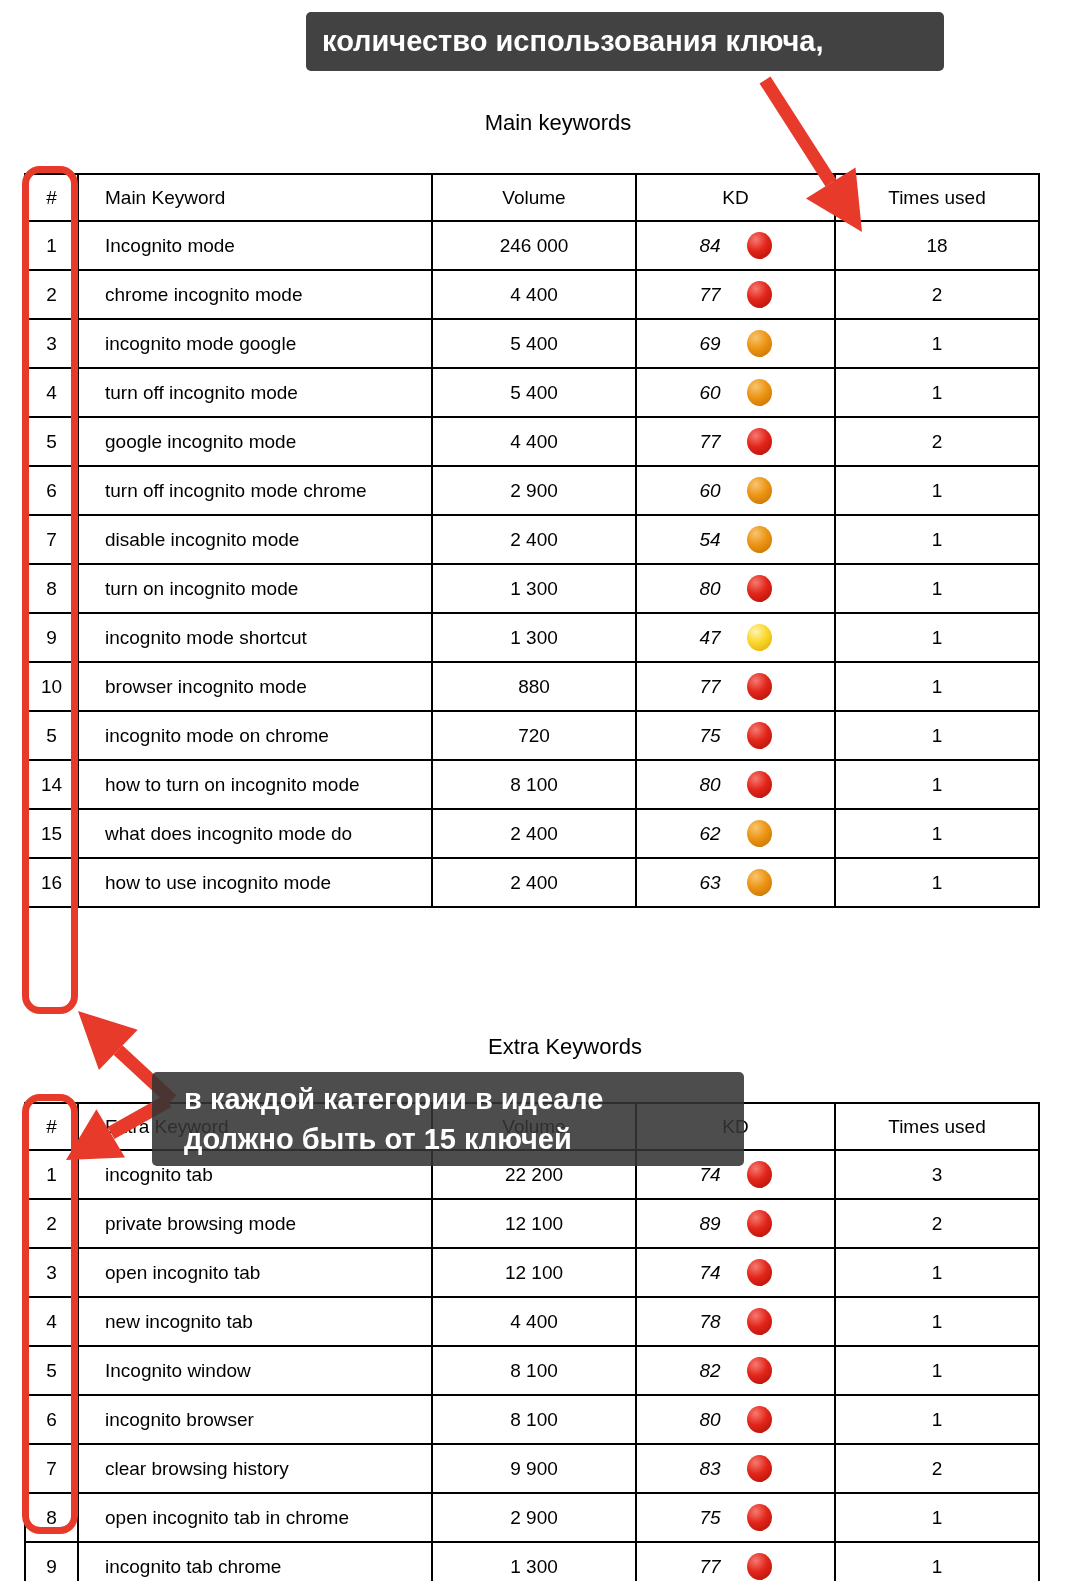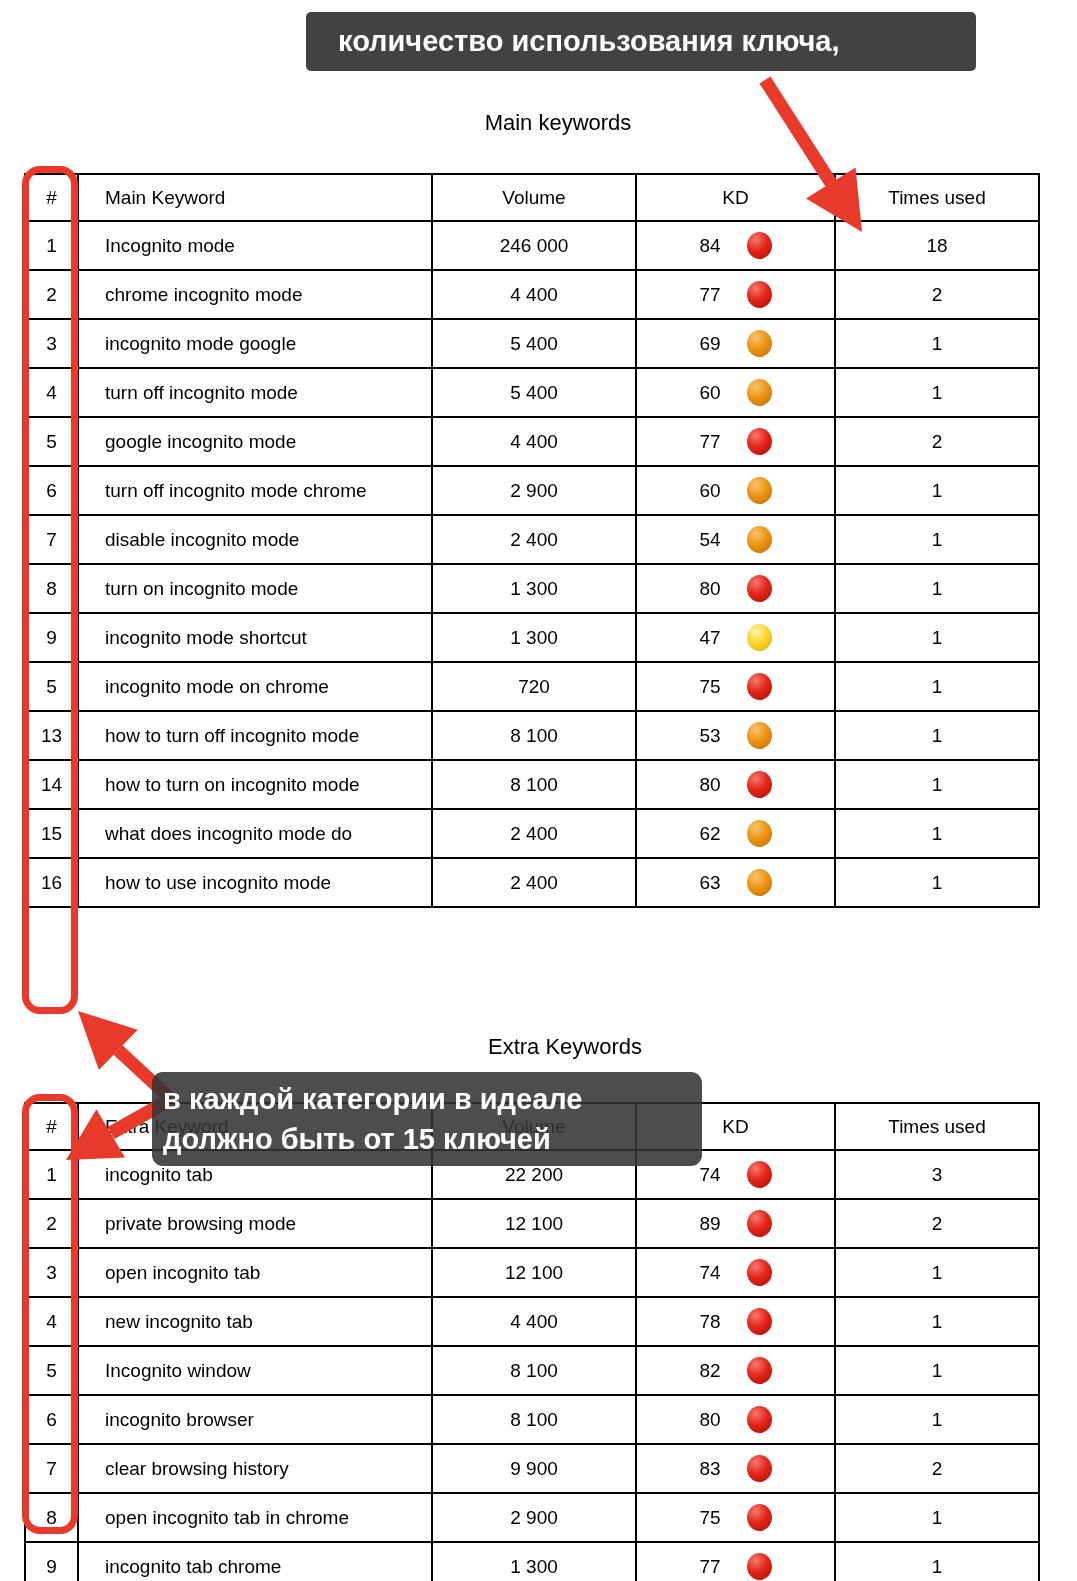--- a/index.html
+++ b/index.html
@@ -16,38 +16,38 @@
   #table-main{left:24px;top:173px;}
   #table-extra{left:24px;top:1102px;}
   table.kw td,table.kw th{border:2px solid #000;font-weight:400;font-size:19px;overflow:hidden;}
   table.kw thead tr{height:47px;}
   table.kw tbody tr{height:49px;}
   col.c1{width:53px;}col.c2{width:354px;}col.c3{width:204px;}col.c4{width:199px;}col.c5{width:204px;}
   .c-num{text-align:center;}
   .c-kw{text-align:left;padding-left:26px;}
   .c-vol,.c-times{text-align:center;}
   .c-kd{text-align:center;margin-left:15px;}
-  .kd-wrap{display:inline-flex;align-items:center;gap:26px;vertical-align:middle;}
+  .kd-wrap{display:inline-flex;align-items:center;gap:26px;vertical-align:middle;font-style:italic;}
   .dot{width:25px;height:27px;border-radius:50%;display:inline-block;}
   .dot-red{background:radial-gradient(circle at 35% 28%, #f57a70 0%, #e3251a 45%, #a81007 100%);}
   .dot-orange{background:radial-gradient(circle at 35% 28%, #f8c470 0%, #ec9413 45%, #bd6d04 100%);}
   .dot-yellow{background:radial-gradient(circle at 35% 28%, #fff3b0 0%, #fbd72c 45%, #dca700 100%);}
   
   .hl-rect{position:absolute;border:7px solid #e83a2b;border-radius:18px;z-index:4;pointer-events:none;}
   #hl-main{left:22px;top:166px;width:42px;height:834px;}
   #hl-extra{left:22px;top:1094px;width:42px;height:426px;}
   
   #arrows{position:absolute;left:0;top:0;z-index:5;pointer-events:none;}
   
   .note{
     position:absolute;z-index:6;background:rgba(52,52,52,0.93);color:#fff;
     font-weight:bold;font-size:29px;border-radius:5px;white-space:nowrap;
   }
-  #note-top{left:306px;top:12px;width:606px;padding:11px 32px;line-height:37px;}
-  #note-bottom{left:152px;top:1072px;width:528px;padding:7px 11px;line-height:40px;background:rgba(52,52,52,0.88);border-radius:11px;}
+  #note-top{left:306px;top:12px;width:606px;padding:11px 16px;line-height:37px;}
+  #note-bottom{left:152px;top:1072px;width:528px;padding:7px 32px;line-height:40px;background:rgba(52,52,52,0.88);}
 </style>
 </head>
 <body>
 
 <div class="canvas">
 
   <div class="tbl-title" id="title-main">Main keywords</div>
   <div class="tbl-title" id="title-extra">Extra Keywords</div>
 
   <table class="kw" id="table-main">
@@ -178,47 +178,47 @@
     <td class="c-vol">1 300</td>
     <td class="c-kd">
       <span class="kd-wrap">
         <span class="kd-num">47</span>
         <span class="dot dot-yellow"></span>
       </span>
     </td>
     <td class="c-times">1</td>
   </tr>
 
+  <tr>
+    <td class="c-num">10</td>
+    <td class="c-kw">browser incognito mode</td>
+    <td class="c-vol">880</td>
+    <td class="c-kd">
+      <span class="kd-wrap">
+        <span class="kd-num">77</span>
+        <span class="dot dot-red"></span>
+      </span>
+    </td>
+    <td class="c-times">1</td>
+  </tr>
 
 
   <tr>
     <td class="c-num">5</td>
     <td class="c-kw">incognito mode on chrome</td>
     <td class="c-vol">720</td>
     <td class="c-kd">
       <span class="kd-wrap">
         <span class="kd-num">75</span>
         <span class="dot dot-red"></span>
       </span>
     </td>
     <td class="c-times">1</td>
   </tr>
 
-  <tr>
-    <td class="c-num">13</td>
-    <td class="c-kw">how to turn off incognito mode</td>
-    <td class="c-vol">8 100</td>
-    <td class="c-kd">
-      <span class="kd-wrap">
-        <span class="kd-num">53</span>
-        <span class="dot dot-orange"></span>
-      </span>
-    </td>
-    <td class="c-times">1</td>
-  </tr>
 
   <tr>
     <td class="c-num">14</td>
     <td class="c-kw">how to turn on incognito mode</td>
     <td class="c-vol">8 100</td>
     <td class="c-kd">
       <span class="kd-wrap">
         <span class="kd-num">80</span>
         <span class="dot dot-red"></span>
       </span>

